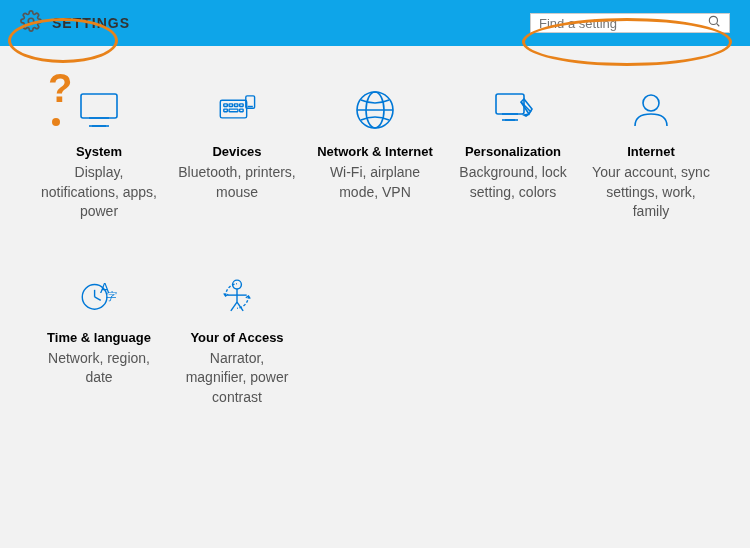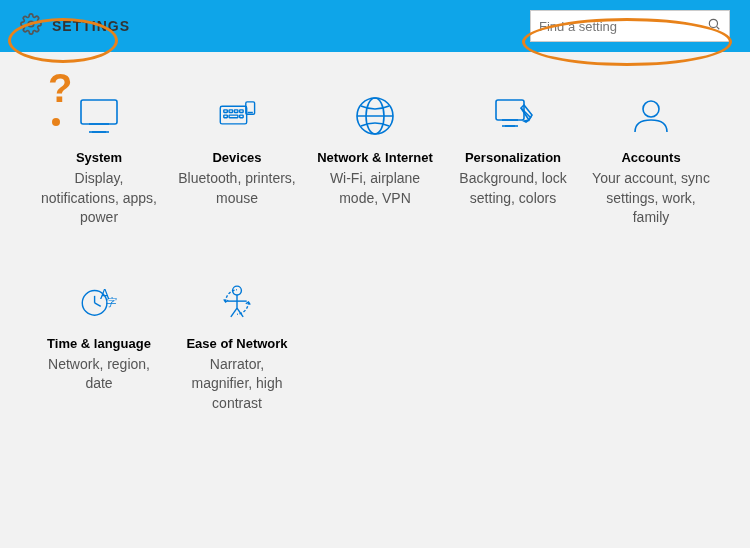--- a/index.html
+++ b/index.html
@@ -30,21 +30,21 @@
       letter-spacing: 1px;
       color: #333;
       text-transform: uppercase;
     }
     .search-box {
       display: flex;
       align-items: center;
       background: #fff;
       border: 1px solid #ccc;
       width: 200px;
-      height: 32px;
+      height: 20px;
       padding: 0 8px;
     }
     .search-box input {
       border: none;
       outline: none;
       background: transparent;
       font-size: 13px;
       color: #666;
       width: 100%;
     }
@@ -238,21 +238,21 @@
     <div class="item-subtitle">Background, lock setting, colors</div>
   </div>
 
   <div class="settings-item">
     <div class="item-icon">
       <svg width="44" height="44" viewBox="0 0 44 44" fill="none" stroke="#0078d7" stroke-width="1.6">
         <circle cx="22" cy="15" r="8"></circle>
         <path d="M6 38 Q6 26 22 26 Q38 26 38 38"></path>
       </svg>
     </div>
-    <div class="item-title">Accounts</div>
+    <div class="item-title">Internet</div>
     <div class="item-subtitle">Your account, sync settings, work, family</div>
   </div>
 
 </div>
 
 <div class="settings-grid-bottom">
 
   <div class="settings-item">
     <div class="item-icon">
       <svg width="44" height="44" viewBox="0 0 50 50" fill="none" stroke="#0078d7" stroke-width="1.6">
@@ -282,21 +282,21 @@
         <line x1="25" y1="32" x2="18" y2="42"></line>
         <line x1="25" y1="32" x2="32" y2="42"></line>
 
         <path d="M12 25 A14 14 0 0 1 25 11" stroke-dasharray="3 2"></path>
         <path d="M38 25 A14 14 0 0 1 25 39" stroke-dasharray="3 2"></path>
 
         <polyline points="10,22 12,25 15,23"></polyline>
         <polyline points="40,28 38,25 35,27"></polyline>
       </svg>
     </div>
-    <div class="item-title">Ease of Network</div>
-    <div class="item-subtitle">Narrator, magnifier, high contrast</div>
+    <div class="item-title">Your of Access</div>
+    <div class="item-subtitle">Narrator, magnifier, power contrast</div>
   </div>
 
 
 
   <div class="spacer"></div>
 
 </div>
 
 </body></html>

